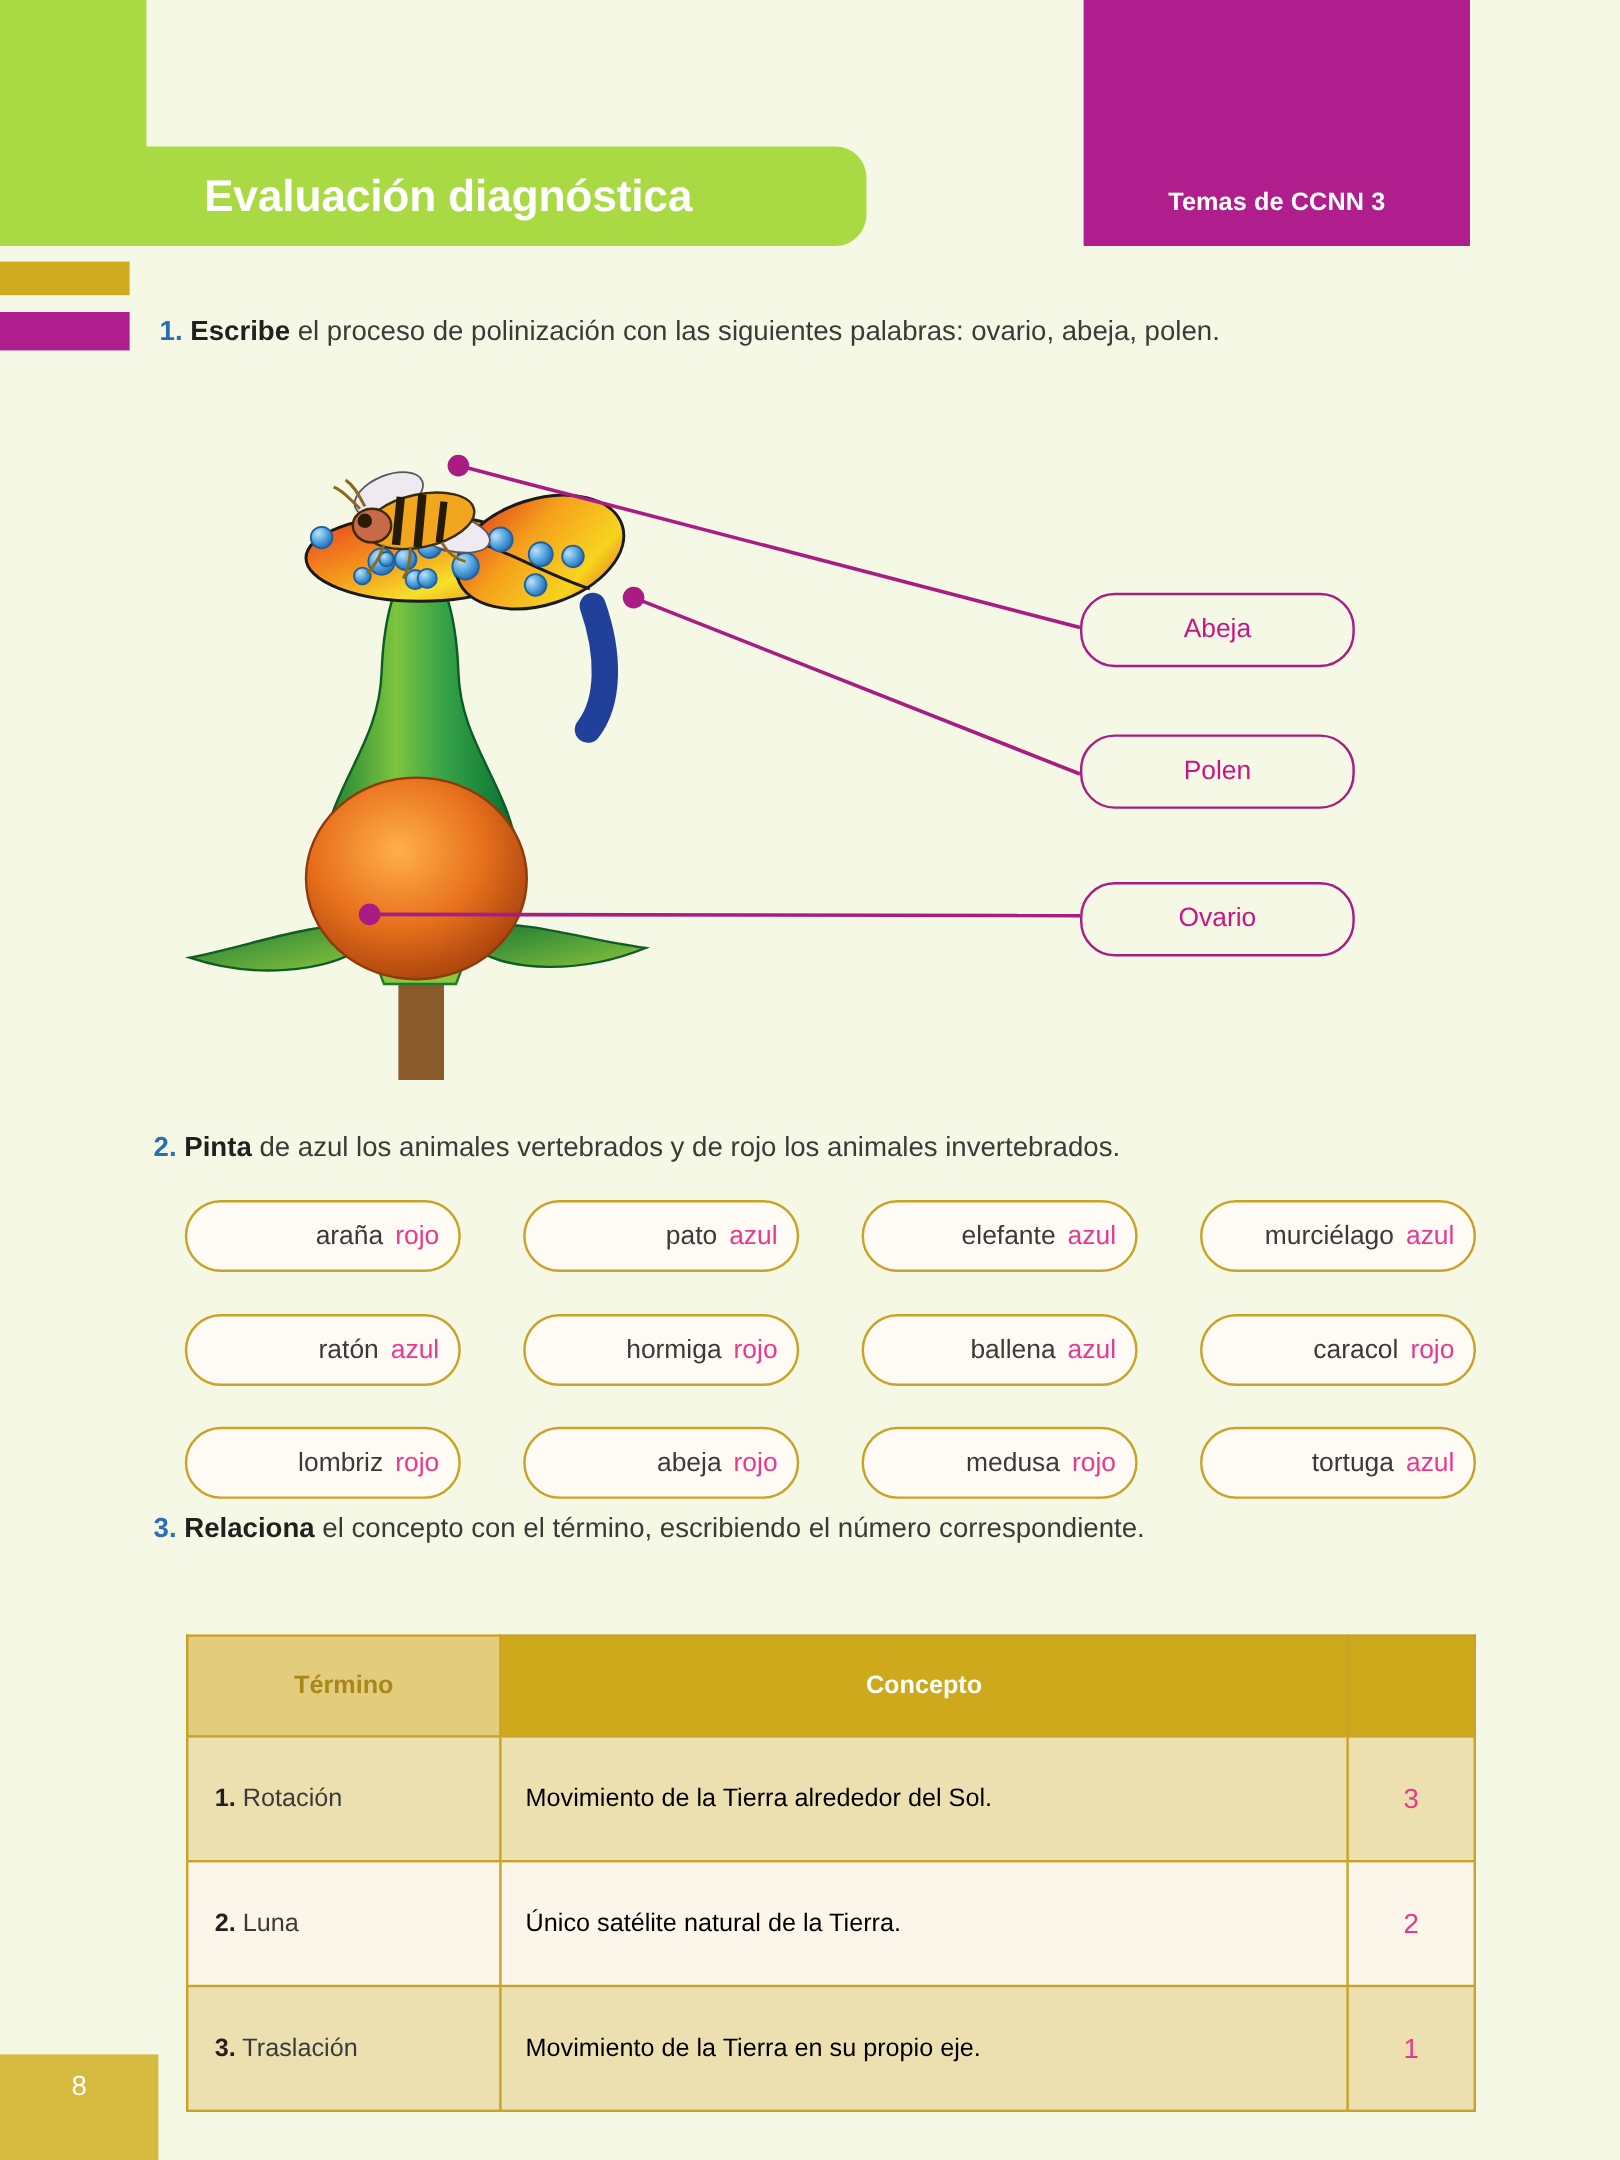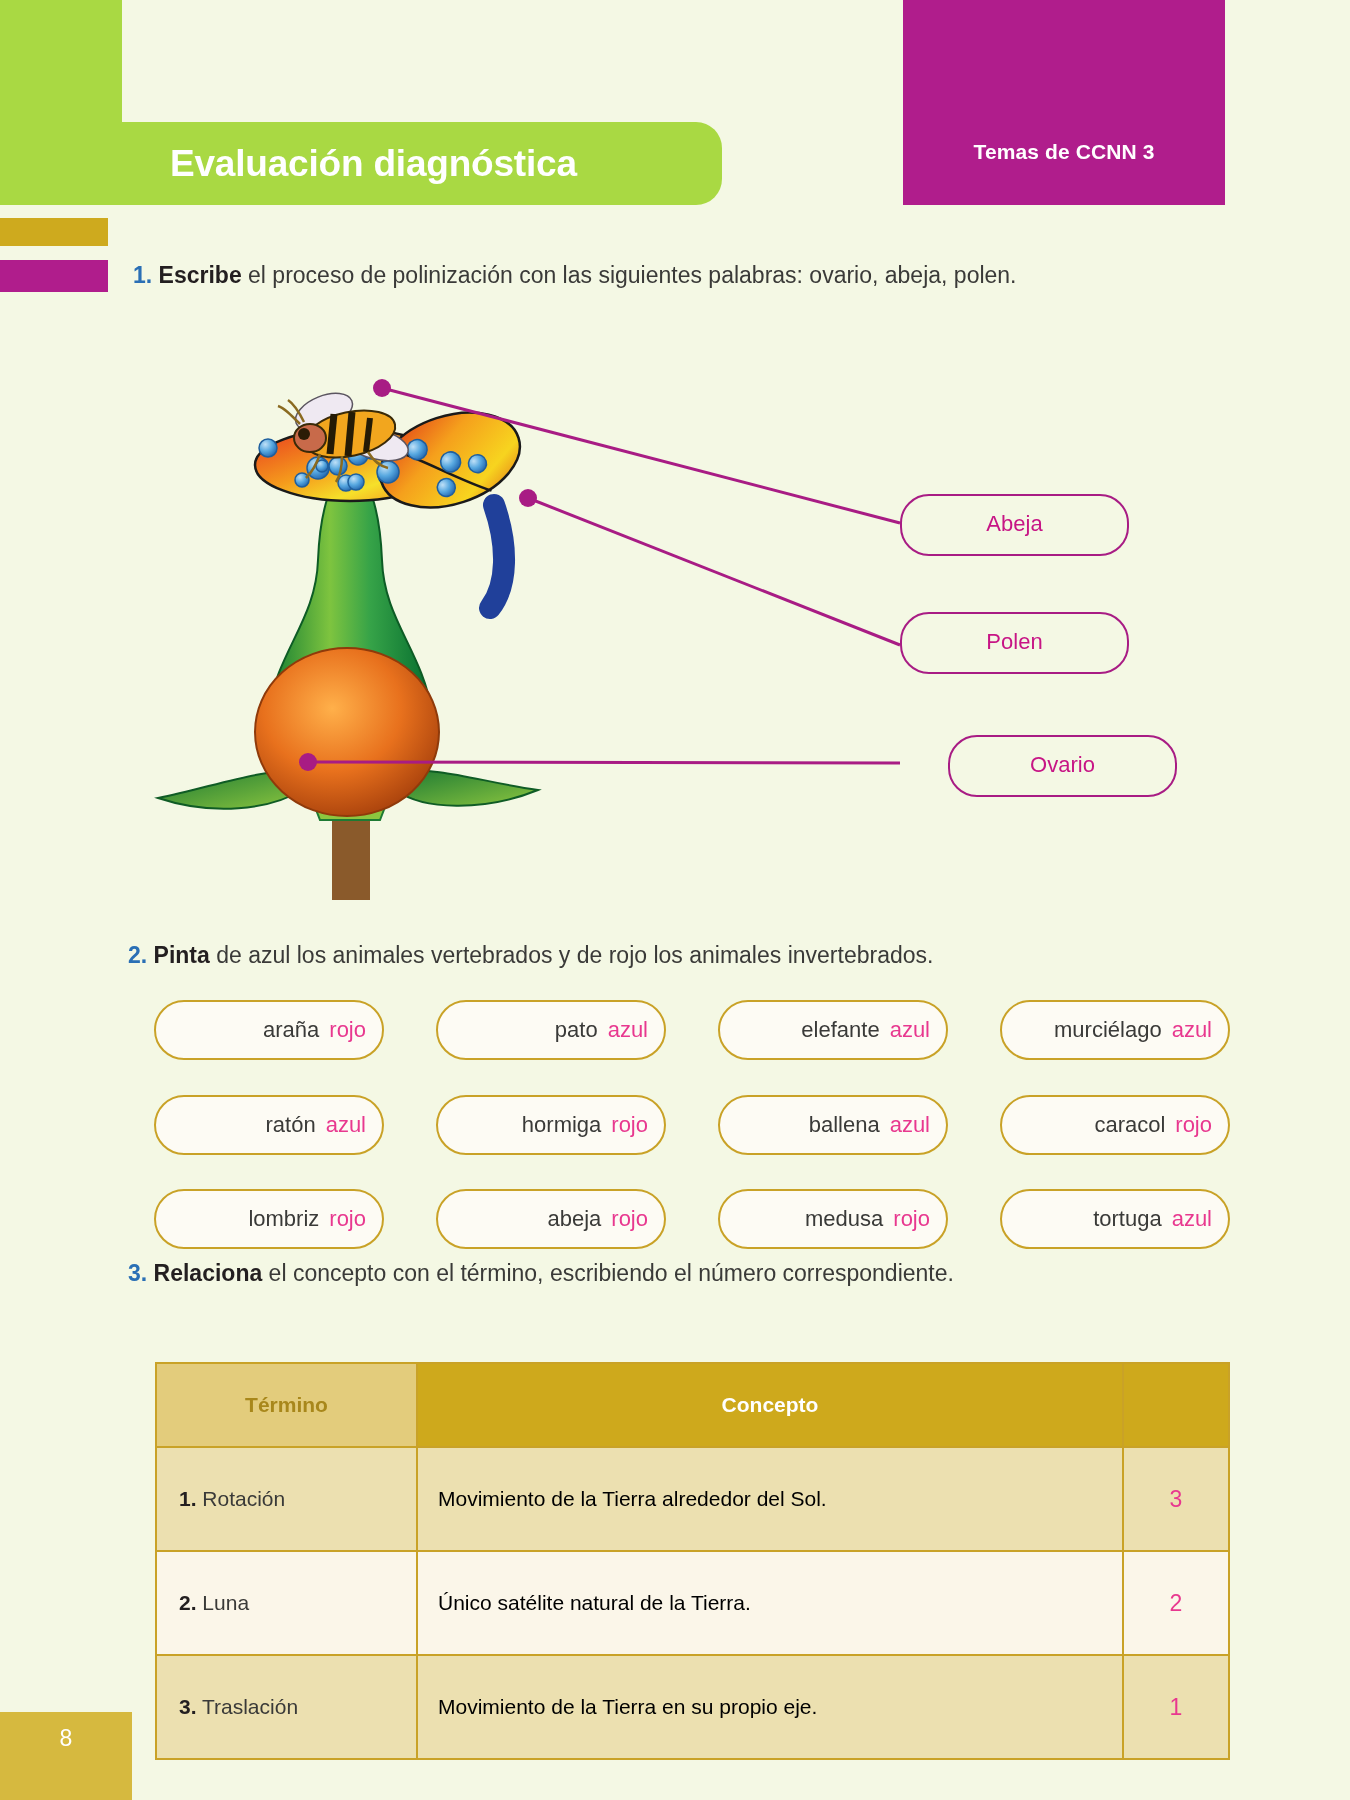--- a/index.html
+++ b/index.html
@@ -55,21 +55,21 @@
     position: absolute;
     left: 903px;
     top: 0;
     width: 322px;
     height: 205px;
     background: #b01d8c;
   }
   .magenta-block-label {
     position: absolute;
     left: 903px;
-    top: 140px;
+    top: 157px;
     width: 322px;
     text-align: center;
     color: #ffffff;
     font-size: 21px;
     font-weight: bold;
     letter-spacing: 0.1px;
   }
   .gold-tab {
     position: absolute;
     left: 0;
@@ -123,21 +123,21 @@
     border: 2.5px solid #a81c84;
     border-radius: 29px;
     background: #f4f8e4;
     color: #c71585;
     font-size: 22px;
     line-height: 55px;
     text-align: center;
   }
   .callout-abeja  { left: 900px; top: 494px; }
   .callout-polen  { left: 900px; top: 612px; }
-  .callout-ovario { left: 948px; top: 735px; }
+  .callout-ovario { left: 900px; top: 735px; }
 
   
   .pillrow { position: absolute; left: 0; width: 1248px; height: 62px; }
   .pillrow.r1 { top: 1000px; }
   .pillrow.r2 { top: 1095px; }
   .pillrow.r3 { top: 1189px; }
   .pill {
     position: absolute;
     width: 230px;
     height: 60px;

